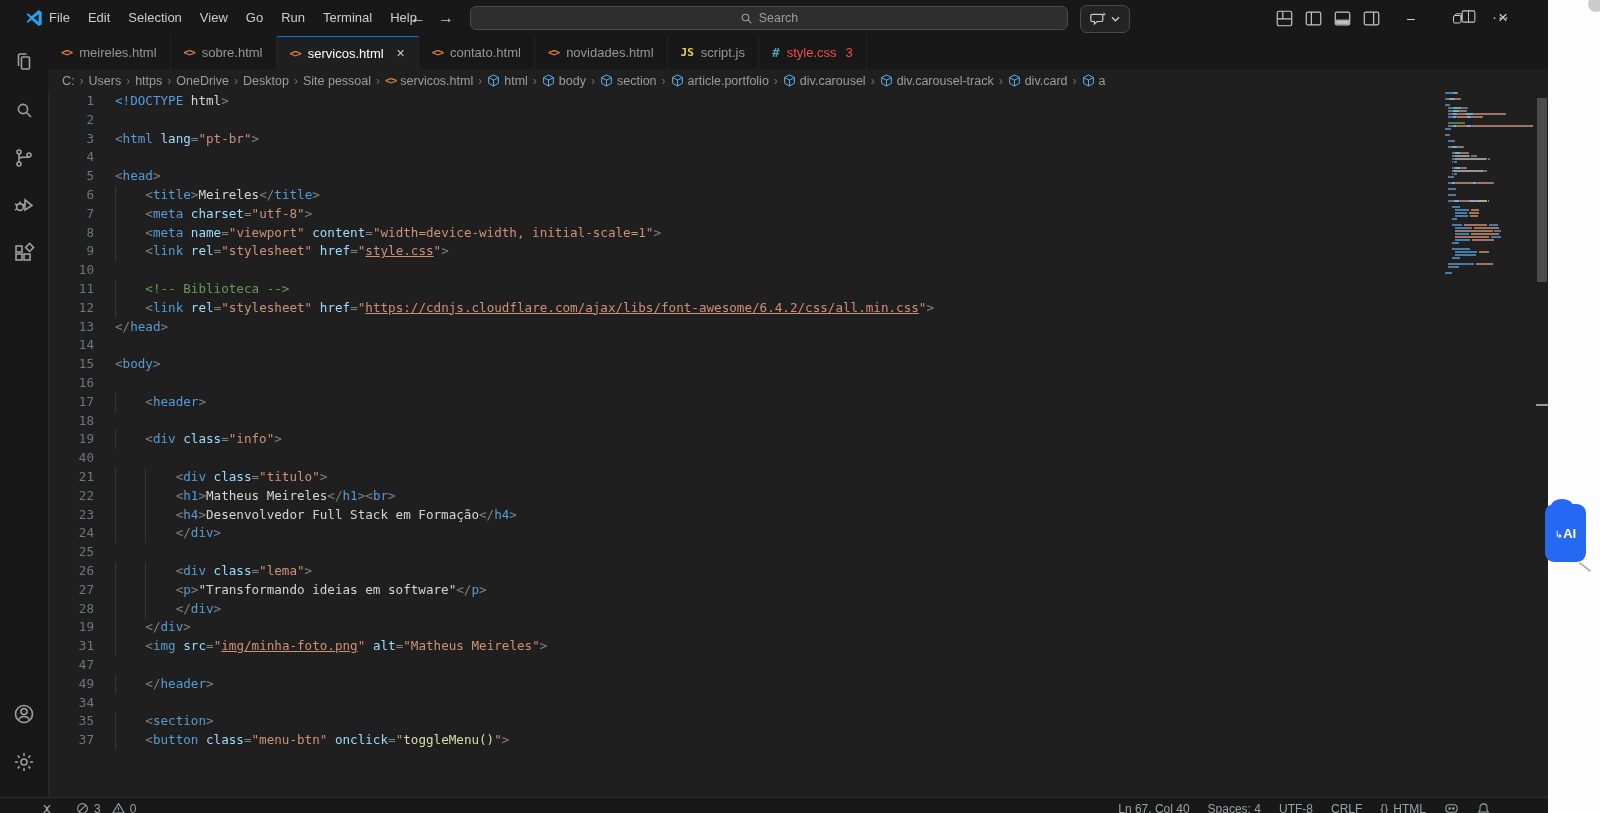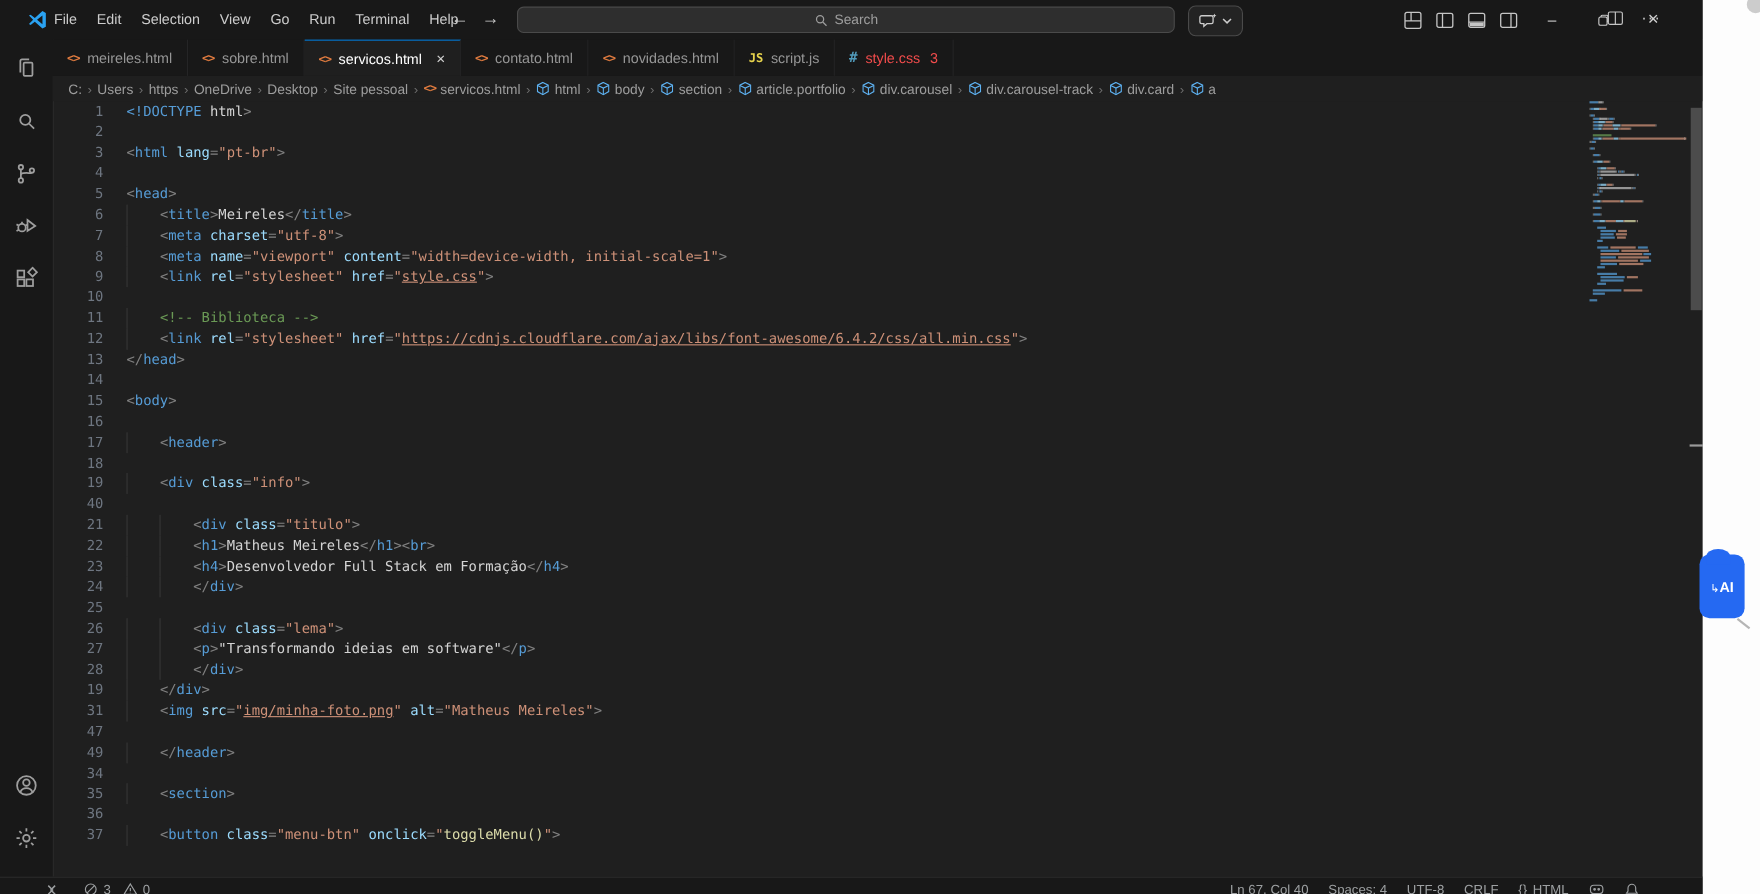--- a/index.html
+++ b/index.html
@@ -377,21 +377,20 @@
       <div class="cline"><span class="lnum">25</span><span class="ctext"></span></div>
       <div class="cline"><span class="lnum">26</span><span class="guide" style="left: 67px;"></span><span class="guide" style="left: 97.344px;"></span><span class="ctext"><span class="tk-tx">        </span><span class="tk-pt">&lt;</span><span class="tk-tg">div</span><span class="tk-at"> class</span><span class="tk-pt">=</span><span class="tk-st">"lema"</span><span class="tk-pt">&gt;</span></span></div>
       <div class="cline"><span class="lnum">27</span><span class="guide" style="left: 67px;"></span><span class="guide" style="left: 97.344px;"></span><span class="ctext"><span class="tk-tx">        </span><span class="tk-pt">&lt;</span><span class="tk-tg">p</span><span class="tk-pt">&gt;</span><span class="tk-tx">"Transformando ideias em software"</span><span class="tk-pt">&lt;/</span><span class="tk-tg">p</span><span class="tk-pt">&gt;</span></span></div>
       <div class="cline"><span class="lnum">28</span><span class="guide" style="left: 67px;"></span><span class="guide" style="left: 97.344px;"></span><span class="ctext"><span class="tk-tx">        </span><span class="tk-pt">&lt;/</span><span class="tk-tg">div</span><span class="tk-pt">&gt;</span></span></div>
       <div class="cline"><span class="lnum">19</span><span class="guide" style="left: 67px;"></span><span class="ctext"><span class="tk-tx">    </span><span class="tk-pt">&lt;/</span><span class="tk-tg">div</span><span class="tk-pt">&gt;</span></span></div>
       <div class="cline"><span class="lnum">31</span><span class="guide" style="left: 67px;"></span><span class="ctext"><span class="tk-tx">    </span><span class="tk-pt">&lt;</span><span class="tk-tg">img</span><span class="tk-at"> src</span><span class="tk-pt">=</span><span class="tk-st">"</span><span class="tk-sl">img/minha-foto.png</span><span class="tk-st">"</span><span class="tk-at"> alt</span><span class="tk-pt">=</span><span class="tk-st">"Matheus Meireles"</span><span class="tk-pt">&gt;</span></span></div>
       <div class="cline"><span class="lnum">47</span><span class="ctext"></span></div>
       <div class="cline"><span class="lnum">49</span><span class="guide" style="left: 67px;"></span><span class="ctext"><span class="tk-tx">    </span><span class="tk-pt">&lt;/</span><span class="tk-tg">header</span><span class="tk-pt">&gt;</span></span></div>
       <div class="cline"><span class="lnum">34</span><span class="ctext"></span></div>
       <div class="cline"><span class="lnum">35</span><span class="guide" style="left: 67px;"></span><span class="ctext"><span class="tk-tx">    </span><span class="tk-pt">&lt;</span><span class="tk-tg">section</span><span class="tk-pt">&gt;</span></span></div>
-      <div class="cline"><span class="lnum">36</span><span class="ctext"></span></div>
       <div class="cline"><span class="lnum">37</span><span class="guide" style="left: 67px;"></span><span class="ctext"><span class="tk-tx">    </span><span class="tk-pt">&lt;</span><span class="tk-tg">button</span><span class="tk-at"> class</span><span class="tk-pt">=</span><span class="tk-st">"menu-btn"</span><span class="tk-at"> onclick</span><span class="tk-pt">=</span><span class="tk-st">"</span><span class="tk-fn">toggleMenu()</span><span class="tk-st">"</span><span class="tk-pt">&gt;</span></span></div>
     </div>
 
   <div class="minimap" id="minimap">
       <div class="mrow" style="top: 0px;">
         <span class="mseg" style="left: 0px; width: 7.65px; background: rgb(86, 156, 214);"></span>
         <span class="mseg" style="left: 7.65px; width: 4.25px; background: rgb(189, 189, 189);"></span>
         <span class="mseg" style="left: 11.9px; width: 0.85px; background: rgb(138, 138, 138);"></span>
       </div>
       <div class="mrow" style="top: 3px;"></div>

